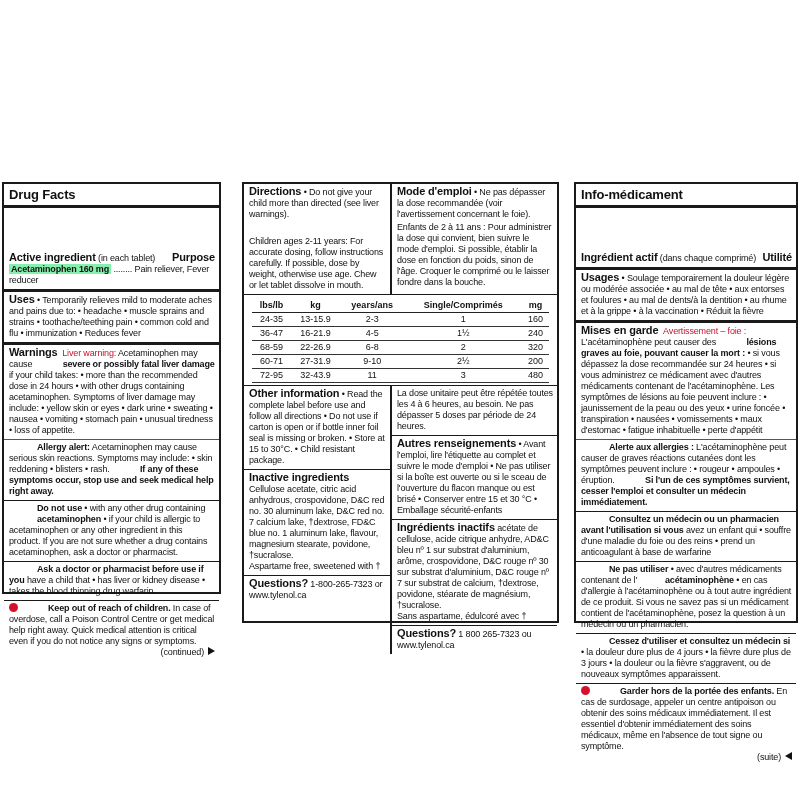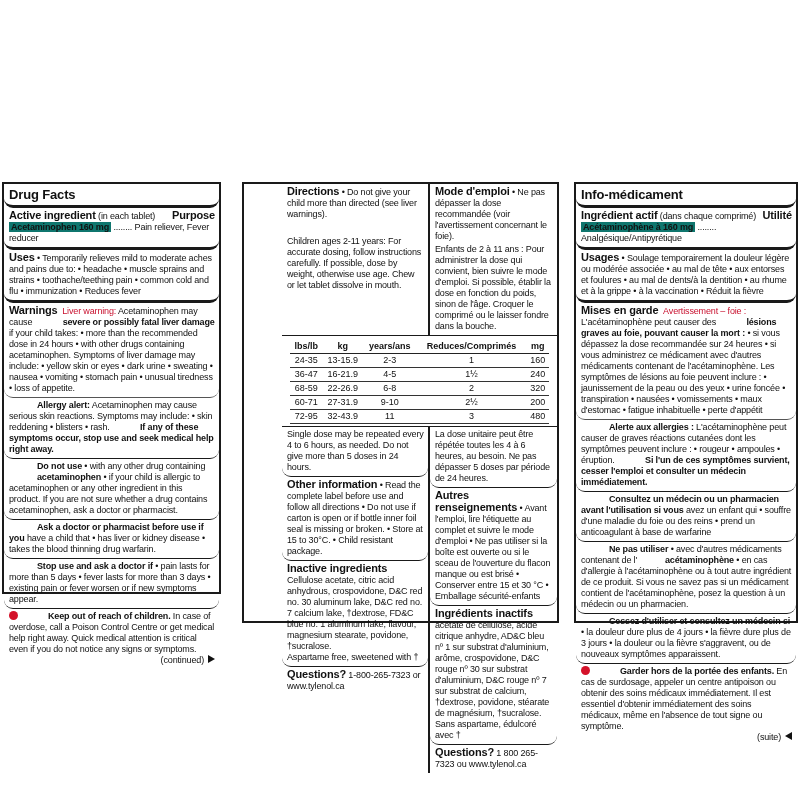--- a/index.html
+++ b/index.html
@@ -1,31 +1,31 @@
 <!DOCTYPE html>
 <html><head>
 <meta charset="utf-8">
 <style>
   html,body{margin:0;padding:0;background:#fff;}
   body{width:800px;height:800px;position:relative;overflow:hidden;
     font-family:"Liberation Sans", sans-serif;color:#111;font-size:9px;line-height:11px;}
   .panel{position:absolute;border:2px solid #1a1a1a;background:#fff;box-sizing:border-box;}
   #left{left:2px;top:182px;width:219px;height:412px;}
-  #mid{left:242px;top:182px;width:317px;height:441px;padding-left:38px;}
+  #mid{left:242px;top:182px;width:317px;height:441px;}
   #right{left:574px;top:182px;width:224px;height:441px;}
-  .sec{padding:2px 4px 3px 5px;border-bottom:1.5px solid #1a1a1a;letter-spacing:-0.15px;border-radius:9px;}
+  .sec{padding:2px 4px 3px 5px;border-bottom:1.5px solid #1a1a1a;letter-spacing:-0.15px;}
   .sec.thick{border-bottom:3px solid #1a1a1a;}
   .sec.thin{border-bottom:1px solid #555;}
   .sec:last-child{border-bottom:none;}
   .title{font-size:13px;font-weight:bold;line-height:16px;padding:3px 5px 2px;}
   .h{font-weight:bold;font-size:11px;}
   .b{font-weight:bold;margin-left:28px;}
   .red{color:#c8102e;font-weight:normal;}
-  .hl{background:#0f766e;font-weight:bold;padding:0 2px;}
-  .row{display:flex;justify-content:space-between;align-items:baseline;}
+  .hl{background:#86efac;font-weight:bold;padding:0 2px;}
+  .row{display:flex;justify-content:space-between;align-items:baseline;margin-top:42px;}
   .dot{display:inline-block;width:9px;height:9px;border-radius:50%;background:#d4122a;vertical-align:-1px;margin-right:2px;}
   .cont{text-align:right;}
   .tri-r{display:inline-block;width:0;height:0;border-left:7px solid #111;border-top:4px solid transparent;border-bottom:4px solid transparent;margin-left:4px;vertical-align:0;}
   .tri-l{display:inline-block;width:0;height:0;border-right:7px solid #111;border-top:4px solid transparent;border-bottom:4px solid transparent;margin-left:4px;vertical-align:0;}
   .cols{display:flex;}
   .cols>.c1{width:148px;border-right:2px solid #1a1a1a;box-sizing:border-box;}
   .cols>.c2{flex:1;}
   .cols .sec{border-bottom:1.5px solid #1a1a1a;}
   table.dose{width:100%;border-collapse:collapse;font-size:9px;text-align:center;}
   table.dose th{font-weight:bold;padding:1px 2px;}
@@ -43,21 +43,20 @@
         <span><span class="h">Active ingredient</span> <span>(in each tablet)</span></span>
         <span class="h">Purpose</span>
       </div>
     <div><span class="hl">Acetaminophen 160 mg</span> <span>........ Pain reliever, Fever reducer</span></div>
   </div>
   <div class="sec thick"><span class="h">Uses</span> <span>• Temporarily relieves mild to moderate aches and pains due to: • headache • muscle sprains and strains • toothache/teething pain • common cold and flu • immunization • Reduces fever</span></div>
   <div class="sec thin"><span class="h">Warnings</span>&nbsp;&nbsp;<span class="red">Liver warning:</span><span> Acetaminophen may cause </span><span class="b">severe or possibly fatal liver damage</span><span> if your child takes: • more than the recommended dose in 24 hours • with other drugs containing acetaminophen. Symptoms of liver damage may include: • yellow skin or eyes • dark urine • sweating • nausea • vomiting • stomach pain • unusual tiredness • loss of appetite.</span></div>
   <div class="sec"><span class="b">Allergy alert:</span><span> Acetaminophen may cause serious skin reactions. Symptoms may include: • skin reddening • blisters • rash. </span><span class="b">If any of these symptoms occur, stop use and seek medical help right away.</span></div>
   <div class="sec"><span class="b">Do not use</span><span> • with any other drug containing </span><span class="b">acetaminophen</span><span> • if your child is allergic to acetaminophen or any other ingredient in this product. If you are not sure whether a drug contains acetaminophen, ask a doctor or pharmacist.</span></div>
   <div class="sec"><span class="b">Ask a doctor or pharmacist before use if you</span><span> have a child that • has liver or kidney disease • takes the blood thinning drug warfarin.</span></div>
-  <div class="sec"><span class="b">Stop use and ask a doctor if</span><span> • pain lasts for more than 5 days • fever lasts for more than 3 days • existing pain or fever worsen or if new symptoms appear.</span></div>
   <div class="sec"><span class="dot"></span><span class="b">Keep out of reach of children.</span><span> In case of overdose, call a Poison Control Centre or get medical help right away. Quick medical attention is critical even if you do not notice any signs or symptoms.</span>
     <div class="cont"><span>(continued)</span><span class="tri-r"></span></div>
   </div>
 </div>
 
 <div class="panel" id="mid">
   <div class="cols">
     <div class="c1">
         <div class="sec" style="border-bottom:none"><span class="h">Directions</span><span> • Do not give your child more than directed (see liver warnings).</span><div style="margin-top:16px">Children ages 2-11 years: For accurate dosing, follow instructions carefully. If possible, dose by weight, otherwise use age. Chew or let tablet dissolve in mouth.</div></div>
       </div>
@@ -65,21 +64,21 @@
         <div class="sec" style="border-bottom:none"><span class="h">Mode d'emploi</span><span> • Ne pas dépasser la dose recommandée (voir l'avertissement concernant le foie).</span><div style="margin-top:2px">Enfants de 2 à 11 ans : Pour administrer la dose qui convient, bien suivre le mode d'emploi. Si possible, établir la dose en fonction du poids, sinon de l'âge. Croquer le comprimé ou le laisser fondre dans la bouche.</div></div>
       </div>
   </div>
   <div class="tablewrap">
     <table class="dose">
       <tbody>
       <tr class="sub">
         <th>lbs/lb</th>
         <th>kg</th>
         <th>years/ans</th>
-        <th>Reduces/Comprimés</th>
+        <th>Single/Comprimés</th>
         <th>mg</th>
       </tr>
       <tr>
             <td>24-35</td>
             <td>13-15.9</td>
             <td>2-3</td>
             <td>1</td>
             <td>160</td>
           </tr>
       <tr>
@@ -108,42 +107,40 @@
             <td>32-43.9</td>
             <td>11</td>
             <td>3</td>
             <td>480</td>
           </tr>
     </tbody>
       </table>
   </div>
   <div class="cols">
     <div class="c1">
-      <div class="sec thick">Single dose may be repeated every 4 to 6 hours, as needed. Do not give more than 5 doses in 24 hours.</div>
       <div class="sec thick"><span class="h">Other information</span><span> • Read the complete label before use and follow all directions • Do not use if carton is open or if bottle inner foil seal is missing or broken. • Store at 15 to 30°C. • Child resistant package.</span></div>
       <div class="sec thick"><span class="h">Inactive ingredients</span><span> Cellulose acetate, citric acid anhydrous, crospovidone, D&amp;C red no. 30 aluminum lake, D&amp;C red no. 7 calcium lake, †dextrose, FD&amp;C blue no. 1 aluminum lake, flavour, magnesium stearate, povidone, †sucralose.</span><div>Aspartame free, sweetened with †</div></div>
       <div class="sec" style="border-bottom:none"><span class="h">Questions?</span><span> 1-800-265-7323 or www.tylenol.ca</span></div>
     </div>
     <div class="c2">
       <div class="sec thick">La dose unitaire peut être répétée toutes les 4 à 6 heures, au besoin. Ne pas dépasser 5 doses par période de 24 heures.</div>
       <div class="sec thick"><span class="h">Autres renseignements</span><span> • Avant l'emploi, lire l'étiquette au complet et suivre le mode d'emploi • Ne pas utiliser si la boîte est ouverte ou si le sceau de l'ouverture du flacon manque ou est brisé • Conserver entre 15 et 30 °C • Emballage sécurité-enfants</span></div>
       <div class="sec thick"><span class="h">Ingrédients inactifs</span><span> acétate de cellulose, acide citrique anhydre, AD&amp;C bleu nº 1 sur substrat d'aluminium, arôme, crospovidone, D&amp;C rouge nº 30 sur substrat d'aluminium, D&amp;C rouge nº 7 sur substrat de calcium, †dextrose, povidone, stéarate de magnésium, †sucralose.</span><div>Sans aspartame, édulcoré avec †</div></div>
       <div class="sec" style="border-bottom:none"><span class="h">Questions?</span><span> 1 800 265-7323 ou www.tylenol.ca</span></div>
     </div>
   </div>
 </div>
 
 <div class="panel" id="right">
   <div class="sec thick title">Info-médicament</div>
   <div class="sec thick">
     <div class="row">
         <span><span class="h">Ingrédient actif</span> <span>(dans chaque comprimé)</span></span>
         <span class="h">Utilité</span>
       </div>
-    <div><span class="hl">Acétaminophène à 160 mg</span> <span>........ Analgésique/Antipyrétique</span></div>
   </div>
   <div class="sec thick"><span class="h">Usages</span> <span>• Soulage temporairement la douleur légère ou modérée associée • au mal de tête • aux entorses et foulures • au mal de dents/à la dentition • au rhume et à la grippe • à la vaccination • Réduit la fièvre</span></div>
   <div class="sec thin"><span class="h">Mises en garde</span>&nbsp;&nbsp;<span class="red">Avertissement – foie :</span><span> L'acétaminophène peut causer des </span><span class="b">lésions graves au foie, pouvant causer la mort :</span><span> • si vous dépassez la dose recommandée sur 24 heures • si vous administrez ce médicament avec d'autres médicaments contenant de l'acétaminophène. Les symptômes de lésions au foie peuvent inclure : • jaunissement de la peau ou des yeux • urine foncée • transpiration • nausées • vomissements • maux d'estomac • fatigue inhabituelle • perte d'appétit</span></div>
   <div class="sec"><span class="b">Alerte aux allergies :</span><span> L'acétaminophène peut causer de graves réactions cutanées dont les symptômes peuvent inclure : • rougeur • ampoules • éruption. </span><span class="b">Si l'un de ces symptômes survient, cesser l'emploi et consulter un médecin immédiatement.</span></div>
   <div class="sec"><span class="b">Consultez un médecin ou un pharmacien avant l'utilisation si vous</span><span> avez un enfant qui • souffre d'une maladie du foie ou des reins • prend un anticoagulant à base de warfarine</span></div>
   <div class="sec"><span class="b">Ne pas utiliser</span><span> • avec d'autres médicaments contenant de l'</span><span class="b">acétaminophène</span><span> • en cas d'allergie à l'acétaminophène ou à tout autre ingrédient de ce produit. Si vous ne savez pas si un médicament contient de l'acétaminophène, posez la question à un médecin ou un pharmacien.</span></div>
   <div class="sec"><span class="b">Cessez d'utiliser et consultez un médecin si</span><span> • la douleur dure plus de 4 jours • la fièvre dure plus de 3 jours • la douleur ou la fièvre s'aggravent, ou de nouveaux symptômes apparaissent.</span></div>
   <div class="sec"><span class="dot"></span><span class="b">Garder hors de la portée des enfants.</span><span> En cas de surdosage, appeler un centre antipoison ou obtenir des soins médicaux immédiatement. Il est essentiel d'obtenir immédiatement des soins médicaux, même en l'absence de tout signe ou symptôme.</span>
     <div class="cont"><span>(suite)</span><span class="tri-l"></span></div>
   </div>

